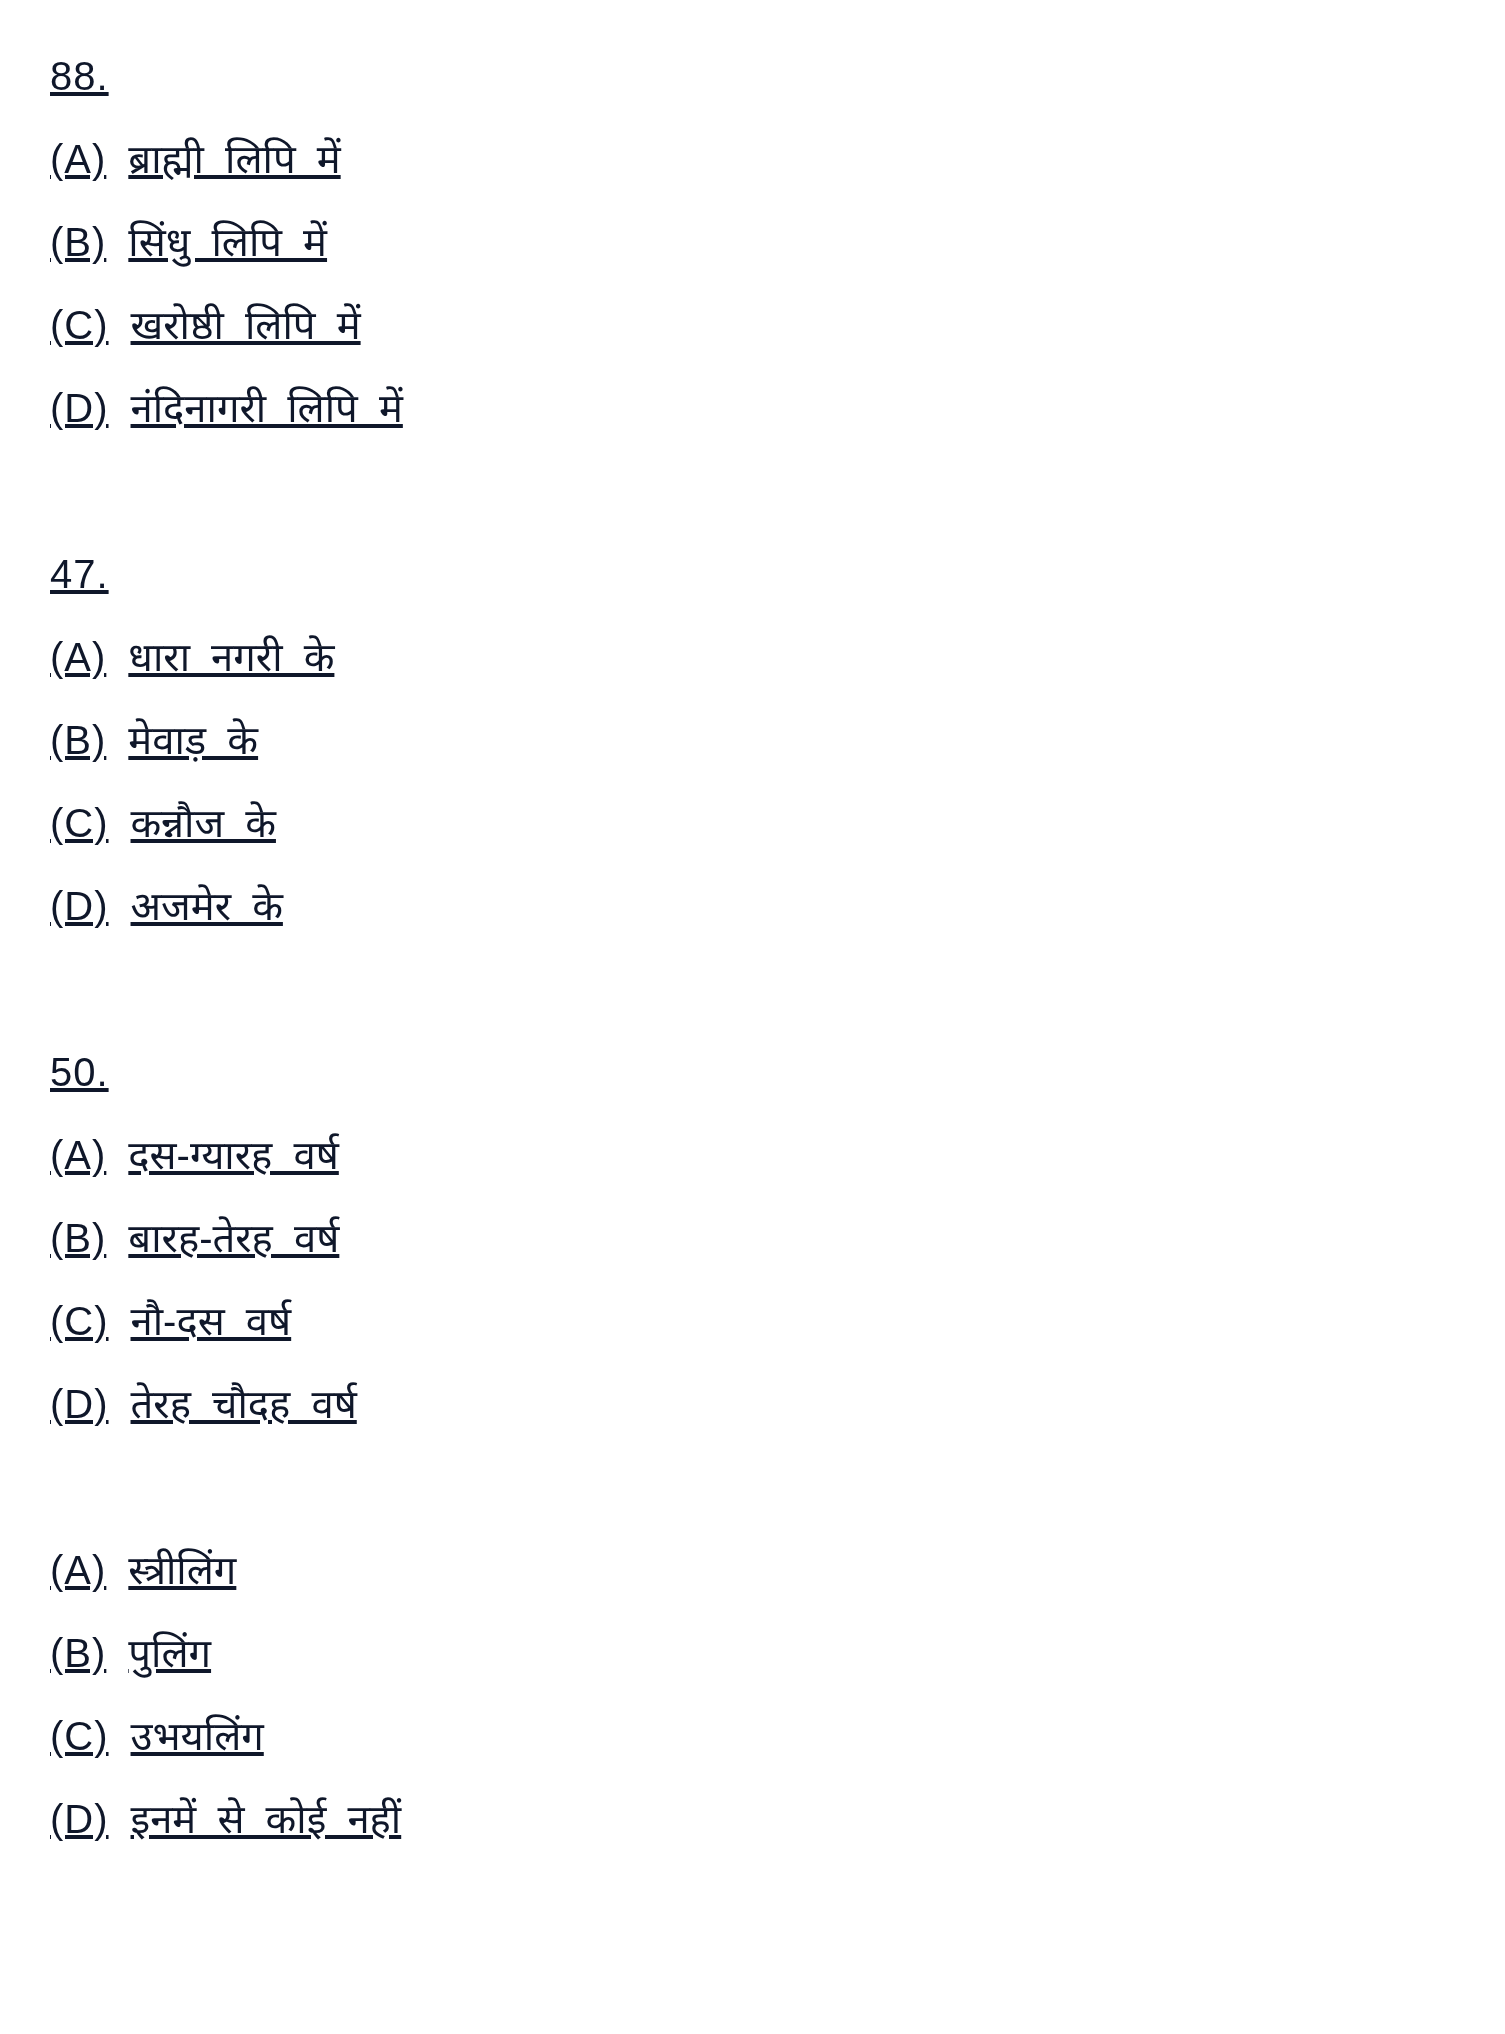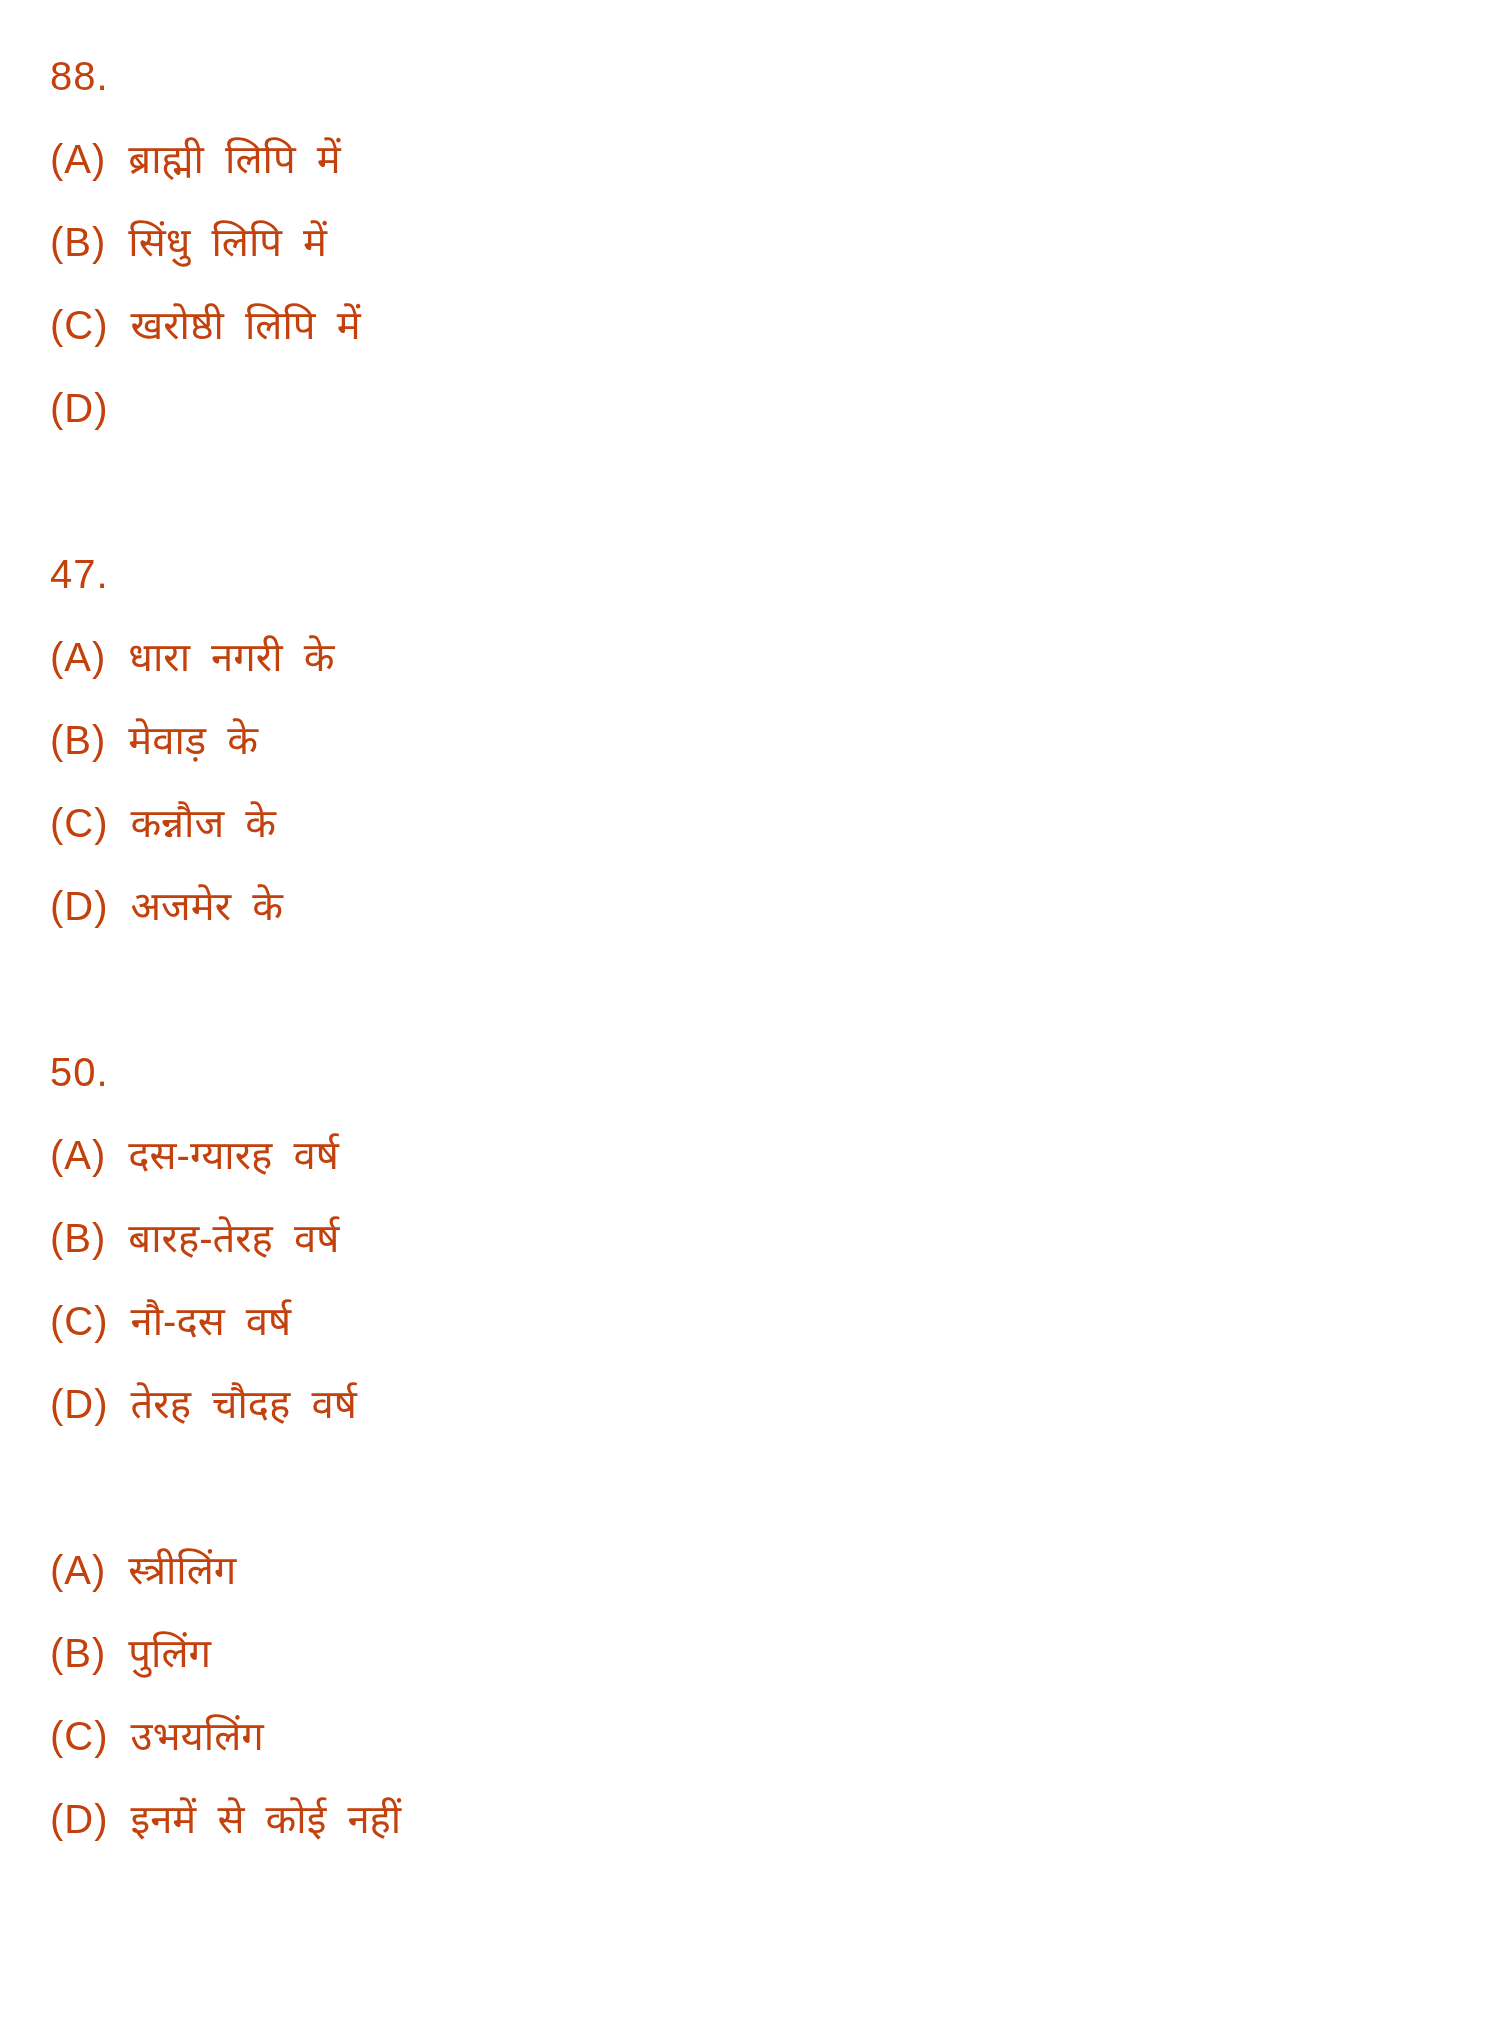--- a/index.html
+++ b/index.html
@@ -9,22 +9,23 @@
   }
   .page {
     position: relative;
     width: 1505px;
     height: 2034px;
     margin: 0 auto;
     background: #ffffff;
     box-sizing: border-box;
     padding: 52px 40px 0 50px;
     font-family: "Liberation Sans", "DejaVu Sans", sans-serif;
-    color: #c2410c;
+    color: #0f172a;
     overflow: hidden;
+    text-decoration: underline;
   }
   .question-block {
     margin-bottom: 118px;
   }
   .question-block:last-child {
     margin-bottom: 0;
   }
   .line {
     display: flex;
     align-items: baseline;
@@ -63,20 +64,21 @@
     <span class="txt">सिंधु लिपि में</span>
   </div>
 
   <div class="line option-line">
     <span class="label">(C)</span>
     <span class="txt">खरोष्ठी लिपि में</span>
   </div>
 
   <div class="line option-line">
     <span class="label">(D)</span>
+    <span class="txt">नंदिनागरी लिपि में</span>
   </div>
 </div>
   </section>
 
   <section class="question-block">
     <div class="line question-line">
       <span class="label">47.</span>
     </div>
     <div class="options">
   <div class="line option-line">

